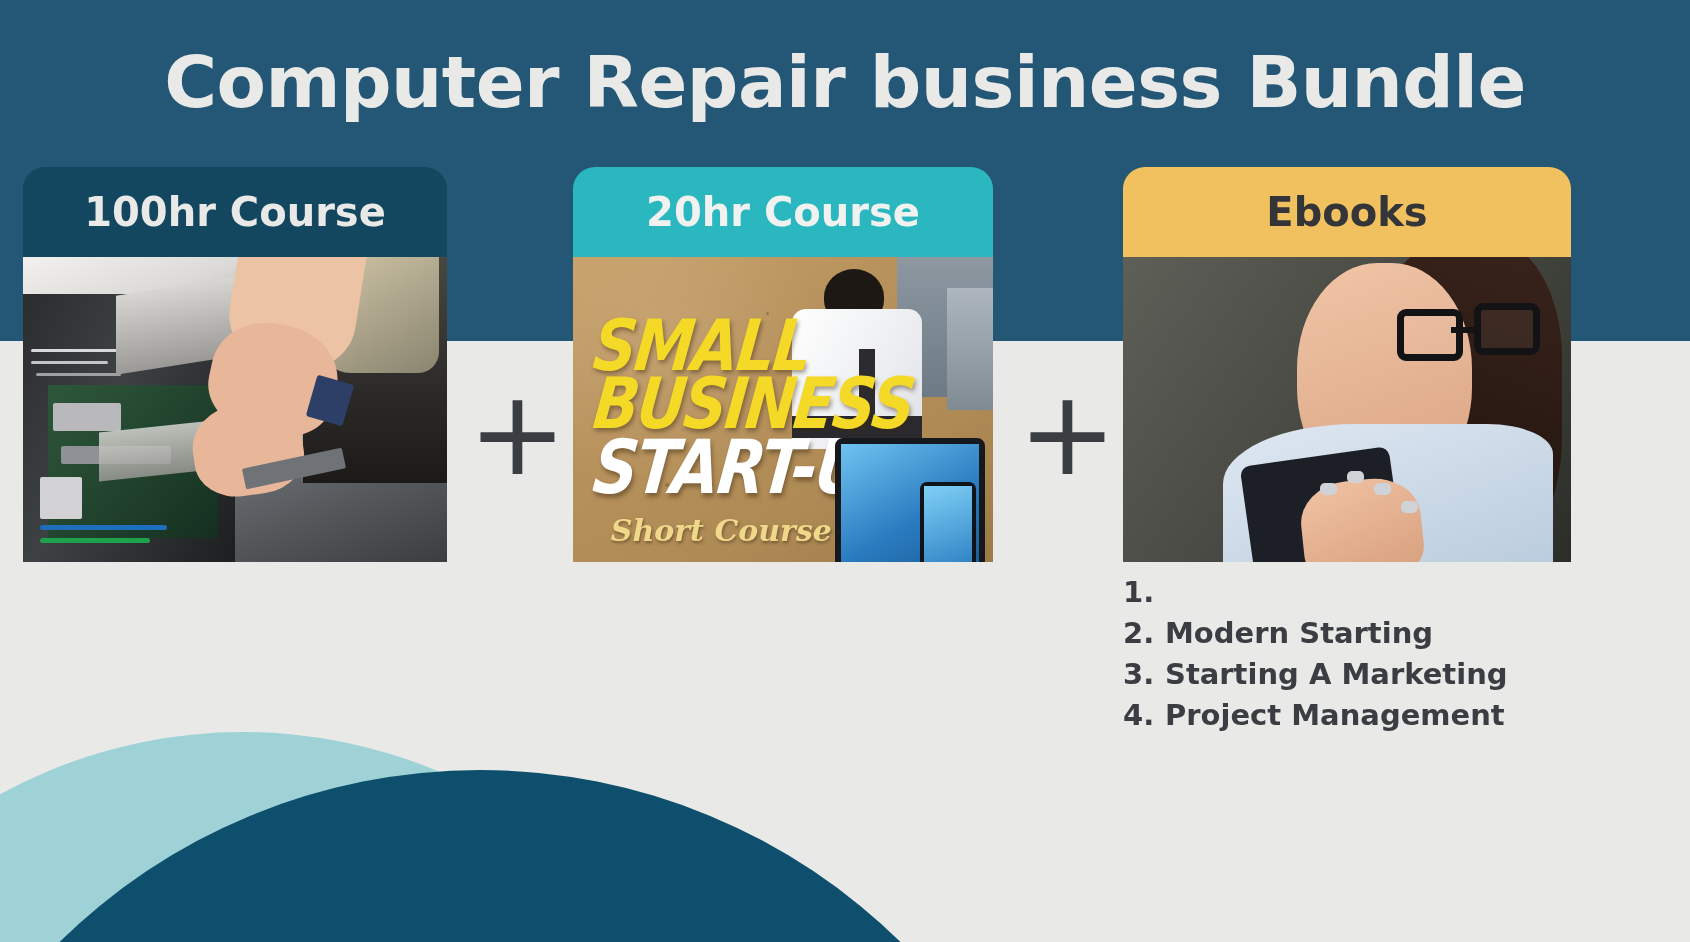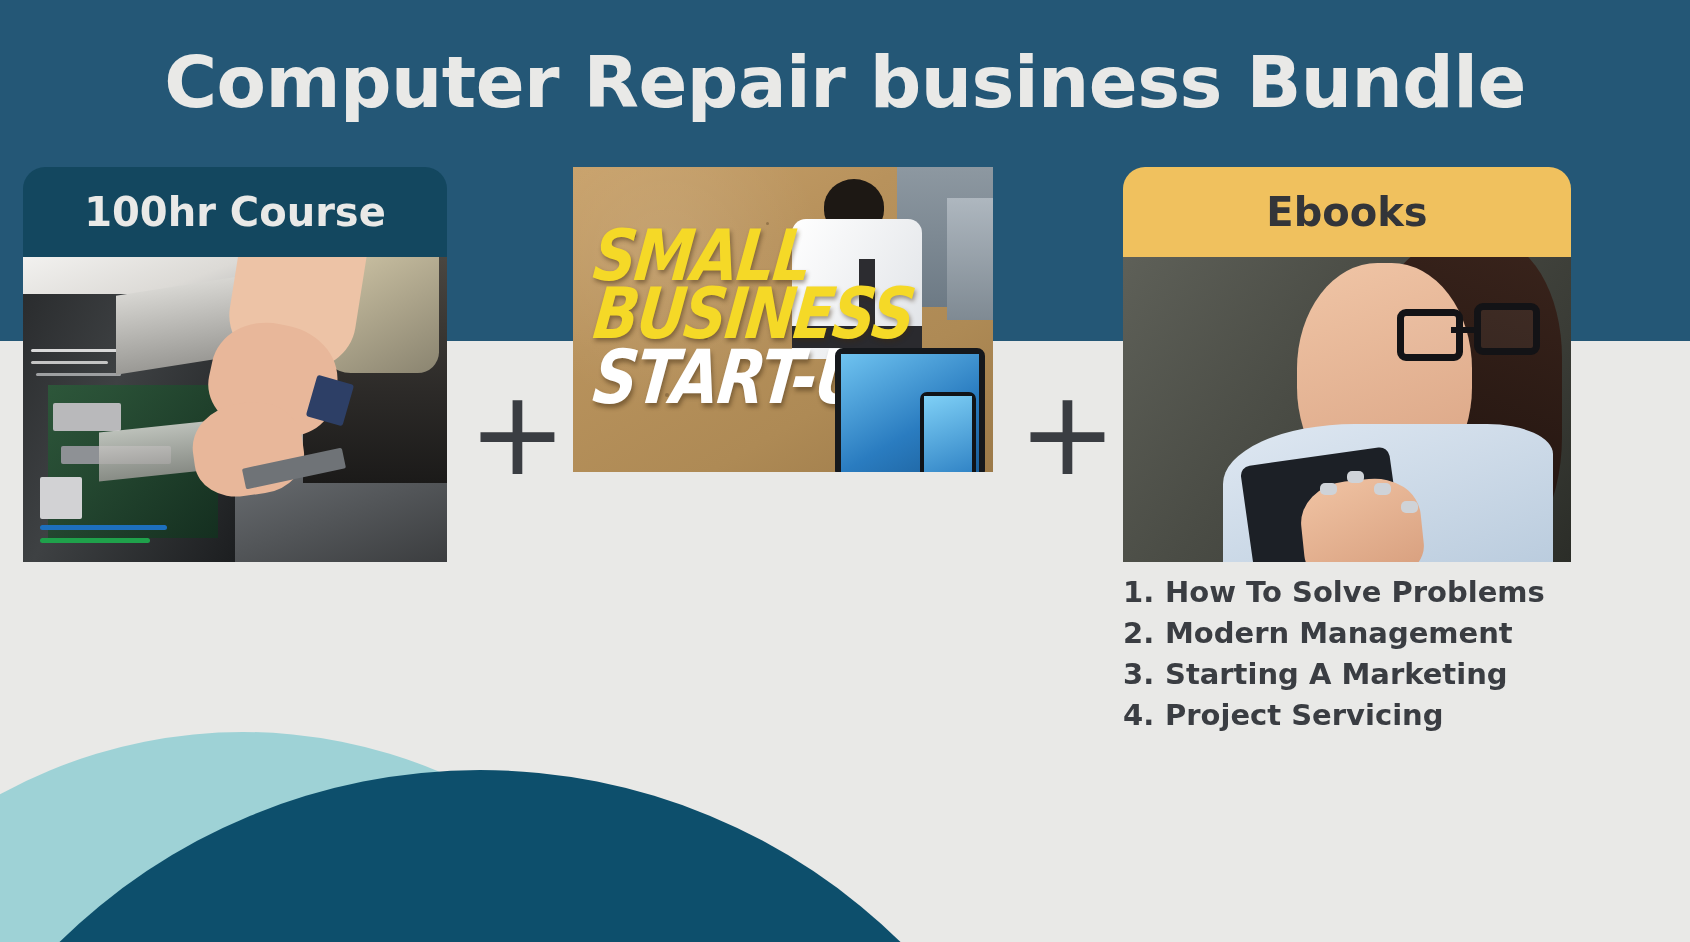--- a/index.html
+++ b/index.html
@@ -216,38 +216,40 @@
         <div class="pc-arm" style="left:49%;top:-4%;width:30%;height:40%;border-radius:0 0 40% 40%;transform:rotate(9deg)"></div>
         <div class="pc-hand" style="left:44%;top:22%;width:30%;height:36%;transform:rotate(12deg)"></div>
         <div class="pc-hand" style="left:40%;top:48%;width:26%;height:30%;transform:rotate(-8deg)"></div>
         <div class="pc-band" style="left:68%;top:40%;width:9%;height:14%;transform:rotate(16deg)"></div>
         <div class="pc-chip" style="left:52%;top:66%;width:24%;height:7%;background:#6f7377;transform:rotate(-12deg)"></div>
       </div>
     </div>
   </div>
 
   <div class="card" id="card2">
+    <div class="card-head">20hr Course</div>
     <div class="card-img">
       <div class="ph">
         <div class="bk-bg"></div>
         <div class="bk-speck" style="left:14%;top:22%;width:4px;height:4px"></div>
         <div class="bk-speck" style="left:31%;top:55%;width:5px;height:5px"></div>
         <div class="bk-speck" style="left:22%;top:74%;width:4px;height:4px"></div>
         <div class="bk-speck" style="left:46%;top:18%;width:3px;height:3px"></div>
         <div class="bk-speck" style="left:60%;top:70%;width:4px;height:4px"></div>
         <div class="bk-bldg"></div>
         <div class="bk-bldg2"></div>
         <div class="bk-man-head"></div>
         <div class="bk-man-body"></div>
         <div class="bk-man-tie"></div>
         <div class="bk-man-belt"></div>
         <div class="bk-flowers"></div>
         <div class="bk-t1">SMALL</div>
         <div class="bk-t2">BUSINESS</div>
         <div class="bk-t3">START-UP</div>
+        <div class="bk-t4">Short Course</div>
         <div class="bk-tablet">
             <div class="bk-tablet-scr"></div>
           </div>
         <div class="bk-phone">
             <div class="bk-phone-scr"></div>
           </div>
       </div>
     </div>
   </div>
 
@@ -269,32 +271,31 @@
         <div class="wm-nail" style="left:50%;bottom:26%"></div>
         <div class="wm-nail" style="left:56%;bottom:22%"></div>
         <div class="wm-nail" style="left:62%;bottom:16%"></div>
       </div>
     </div>
   </div>
 
   <ul class="ebook-list">
     <li>
       <span class="num">1.</span>
-      <span>How To Solve Problems</span>
     </li>
     <li>
       <span class="num">2.</span>
-      <span>Modern Management</span>
+      <span>Modern Starting</span>
     </li>
     <li>
       <span class="num">3.</span>
       <span>Starting A Marketing</span>
     </li>
     <li>
       <span class="num">4.</span>
-      <span>Project Servicing</span>
+      <span>Project Management</span>
     </li>
   </ul>
 
   <div class="plus" id="plus1">+</div>
   <div class="plus" id="plus2">+</div>
 
 </div>
 
 </body></html>

